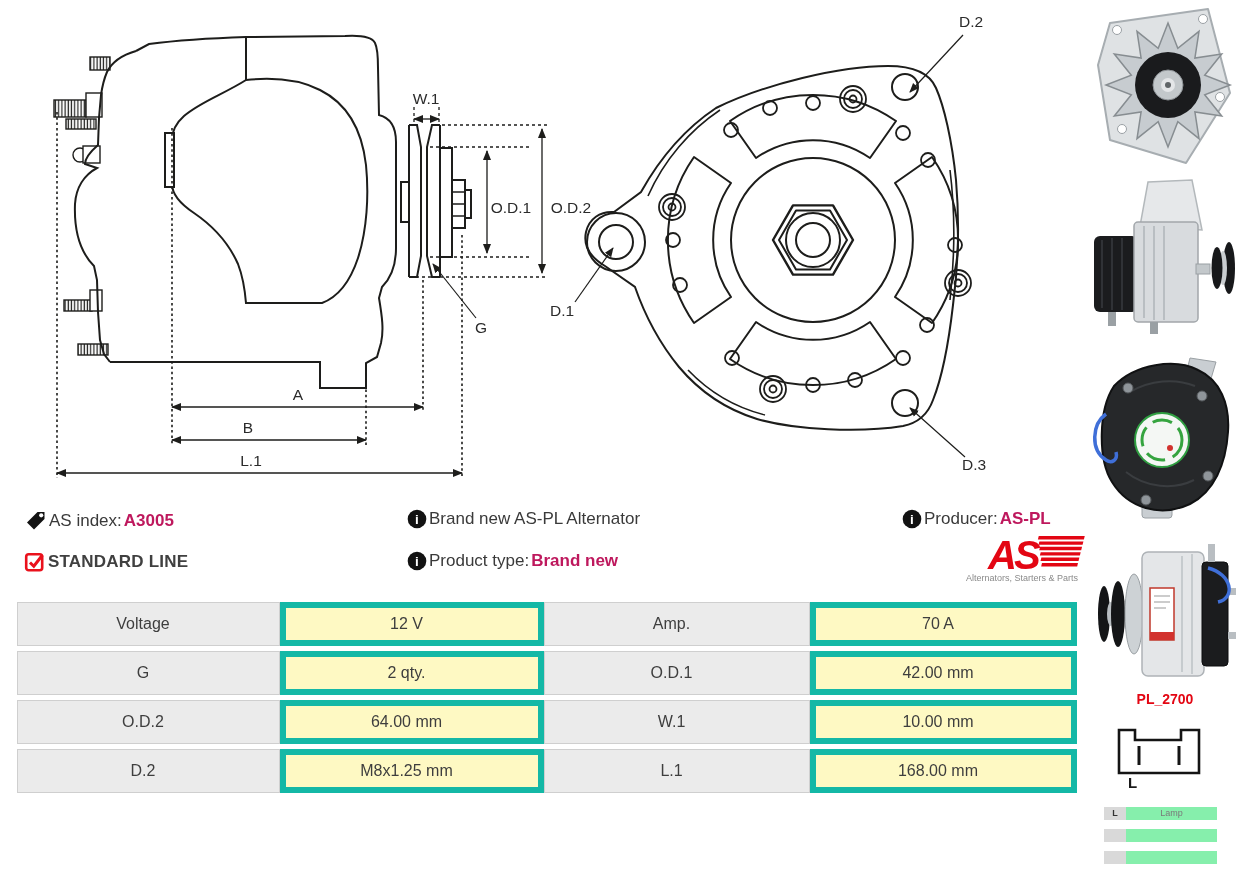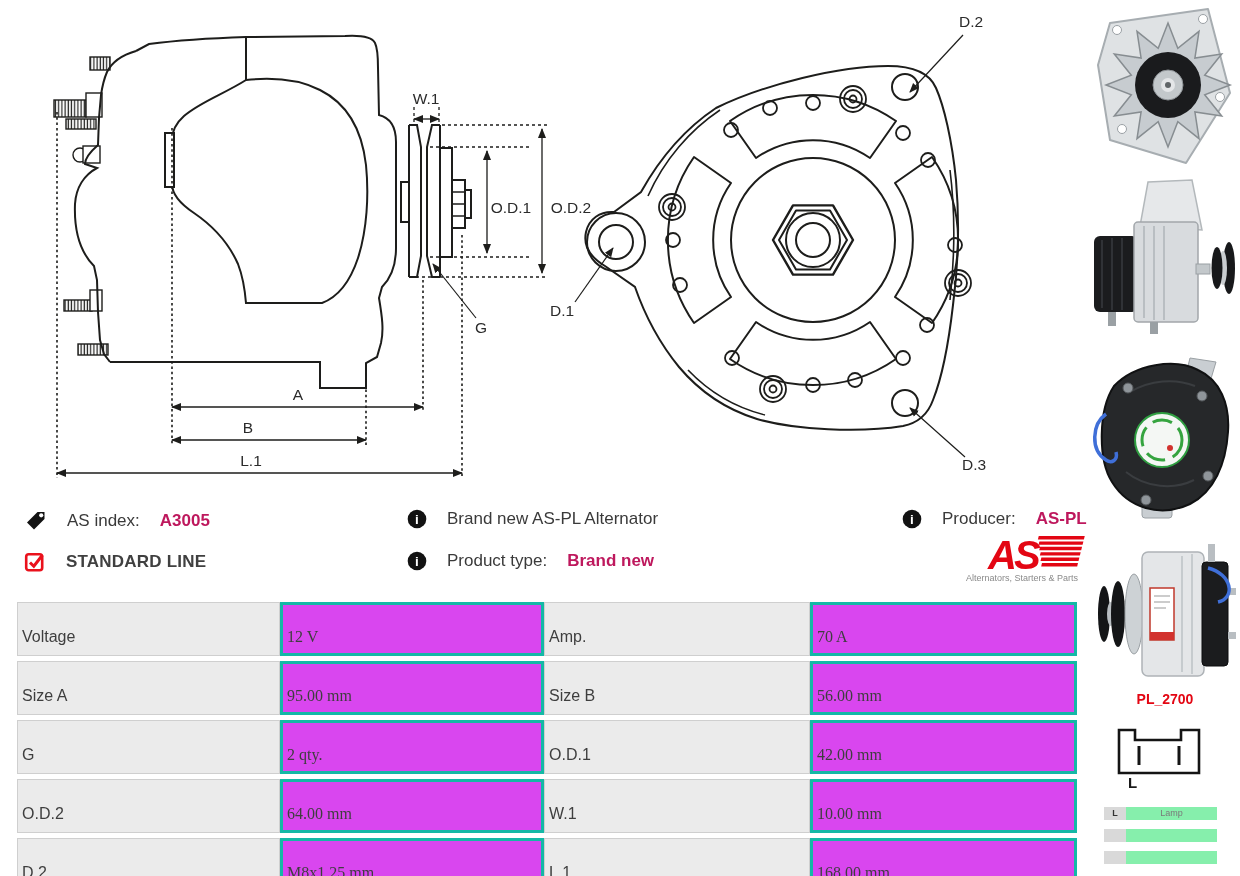--- a/index.html
+++ b/index.html
@@ -1,28 +1,28 @@
 <!DOCTYPE html>
 <html><head>
 <meta charset="utf-8">
 <style>
   html,body{margin:0;padding:0;background:#fff;}
   .page{position:relative;width:1240px;height:876px;background:#fff;overflow:hidden;
         font-family:"Liberation Sans",sans-serif;color:#3e3e3e;}
   svg text{font-family:"Liberation Sans",sans-serif;}
   .abs{position:absolute;}
   
-  .info-item{position:absolute;display:flex;align-items:center;gap:20px;font-size:17px;color:#3a3a3a;white-space:nowrap;}
+  .info-item{position:absolute;display:flex;align-items:center;gap:2px;font-size:17px;color:#3a3a3a;white-space:nowrap;}
   .info-item b{color:#be185d;}
   .std-line{color:#404040;font-weight:bold;letter-spacing:.2px;}
   
   table.spec{position:absolute;left:17px;top:597px;width:1060px;border-collapse:separate;border-spacing:0 5px;table-layout:fixed;}
-  table.spec td{height:32px;font-size:16px;color:#3e3e3e;text-align:left;padding:16px 15px 0 4px;overflow:hidden;}
+  table.spec td{height:32px;font-size:16px;color:#3e3e3e;text-align:center;padding:0 15px 0 4px;overflow:hidden;}
   td.lab{background:#ebebeb;border:1px solid #cfcfcf;}
-  td.val{background:#d946ef;border:3px solid #14b8a6;font-family:Liberation Serif, serif;}
+  td.val{background:#fef9c3;border:6px solid #14b8a6;}
   
   .plug-code{position:absolute;left:1090px;top:691px;width:150px;text-align:center;
              font-size:14px;font-weight:bold;color:#e30613;}
   .pin-label{position:absolute;left:1128px;top:774px;font-size:15px;font-weight:bold;color:#1a1a1a;}
   table.pins{position:absolute;left:1104px;top:798px;width:113px;border-collapse:separate;border-spacing:0 9px;table-layout:fixed;}
   table.pins td{height:13px;font-size:9px;line-height:13px;padding:0;}
   td.pin{width:22px;background:#d9d9d9;font-weight:bold;text-align:center;color:#333;}
   td.pdesc{background:#86efac;color:#7a7a7a;padding-left:6px;text-align:center;}
 </style>
 </head>
@@ -342,26 +342,20 @@
         <col style="width:267px">
       </colgroup>
     <tbody>
         <tr>
       <td class="lab">Voltage</td>
       <td class="val">12 V</td>
       <td class="lab">Amp.</td>
       <td class="val">70 A</td>
     </tr>
     <tr>
-      <td class="lab">Size A</td>
-      <td class="val">95.00 mm</td>
-      <td class="lab">Size B</td>
-      <td class="val">56.00 mm</td>
-    </tr>
-    <tr>
       <td class="lab">G</td>
       <td class="val">2 qty.</td>
       <td class="lab">O.D.1</td>
       <td class="val">42.00 mm</td>
     </tr>
     <tr>
       <td class="lab">O.D.2</td>
       <td class="val">64.00 mm</td>
       <td class="lab">W.1</td>
       <td class="val">10.00 mm</td>

